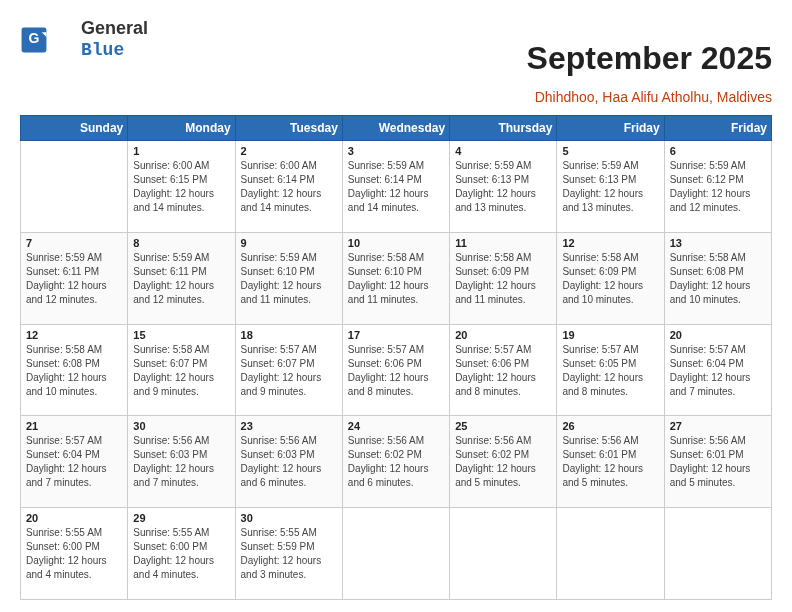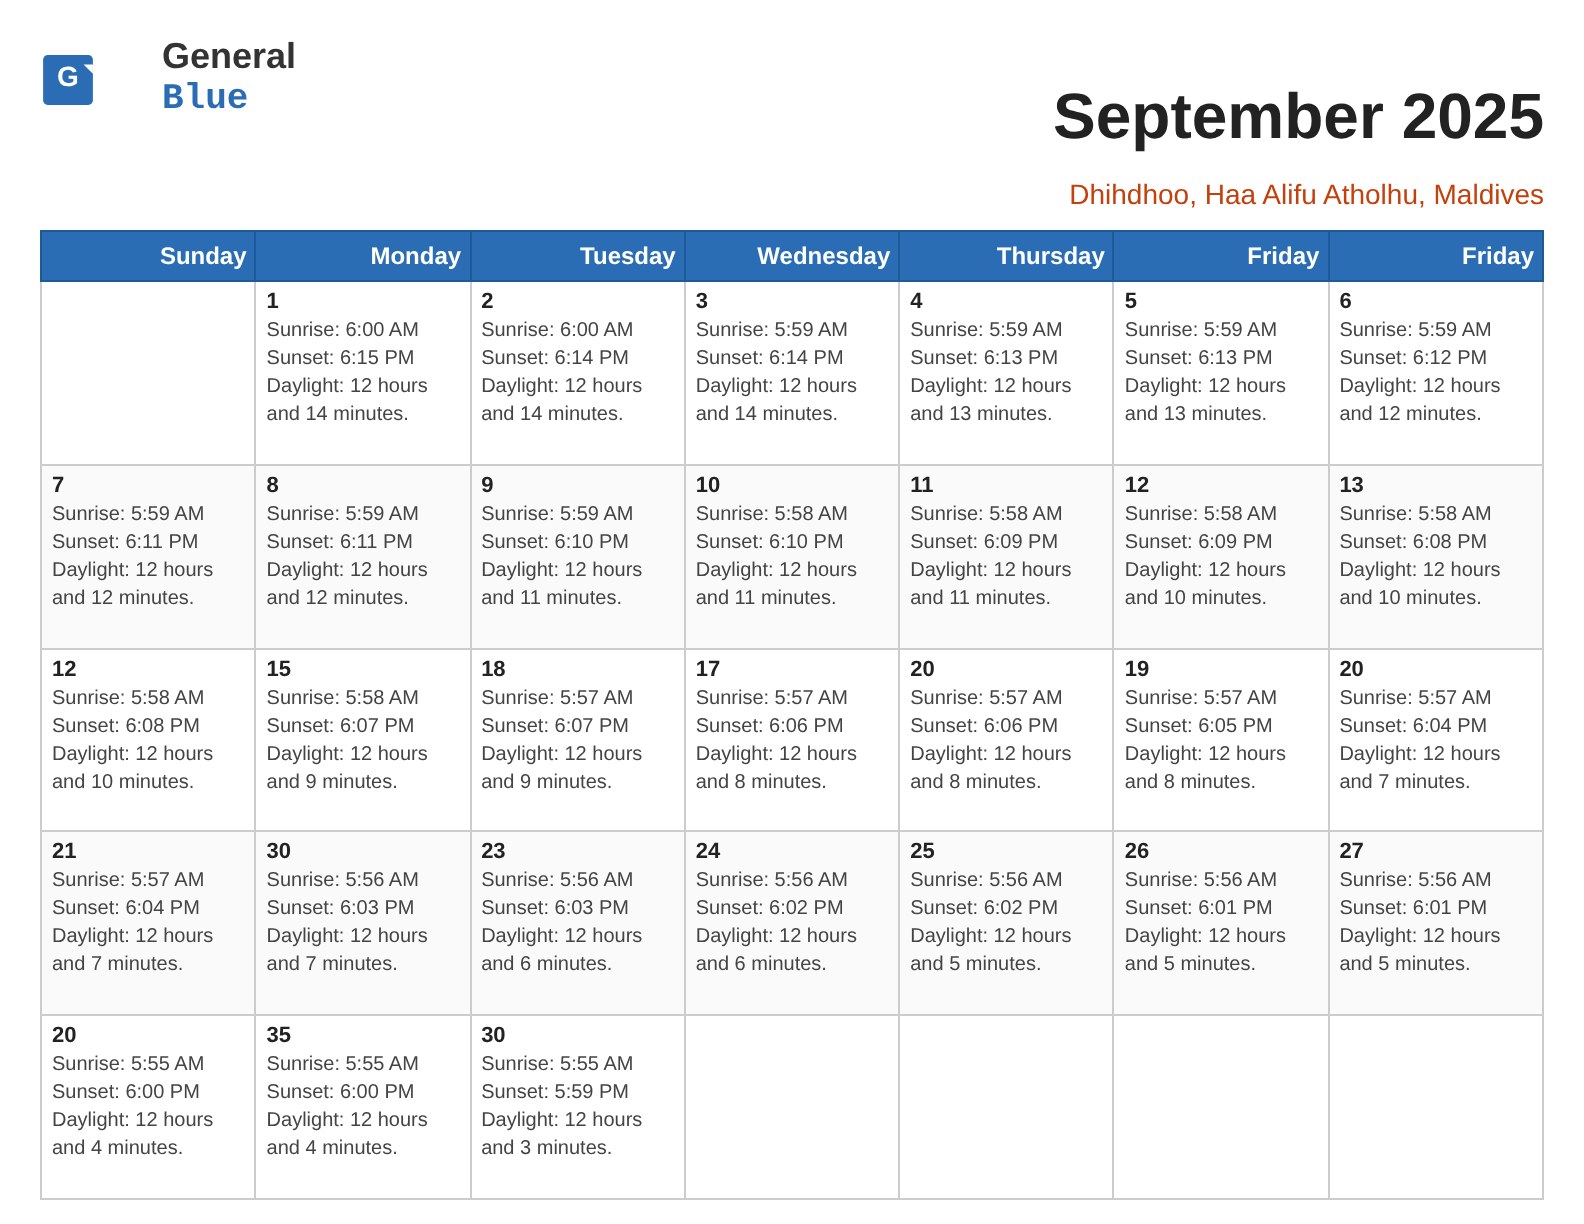--- a/index.html
+++ b/index.html
@@ -339,21 +339,21 @@
         </tr>
         <tr>
           <td>
             <span class="day-num">20</span>
             <div class="day-info" style="white-space: pre-line;">Sunrise: 5:55 AM
 Sunset: 6:00 PM
 Daylight: 12 hours
 and 4 minutes.</div>
           </td>
           <td>
-            <span class="day-num">35</span>
+            <span class="day-num">29</span>
             <div class="day-info" style="white-space: pre-line;">Sunrise: 5:55 AM
 Sunset: 6:00 PM
 Daylight: 12 hours
 and 4 minutes.</div>
           </td>
           <td>
             <span class="day-num">30</span>
             <div class="day-info" style="white-space: pre-line;">Sunrise: 5:55 AM
 Sunset: 5:59 PM
 Daylight: 12 hours

